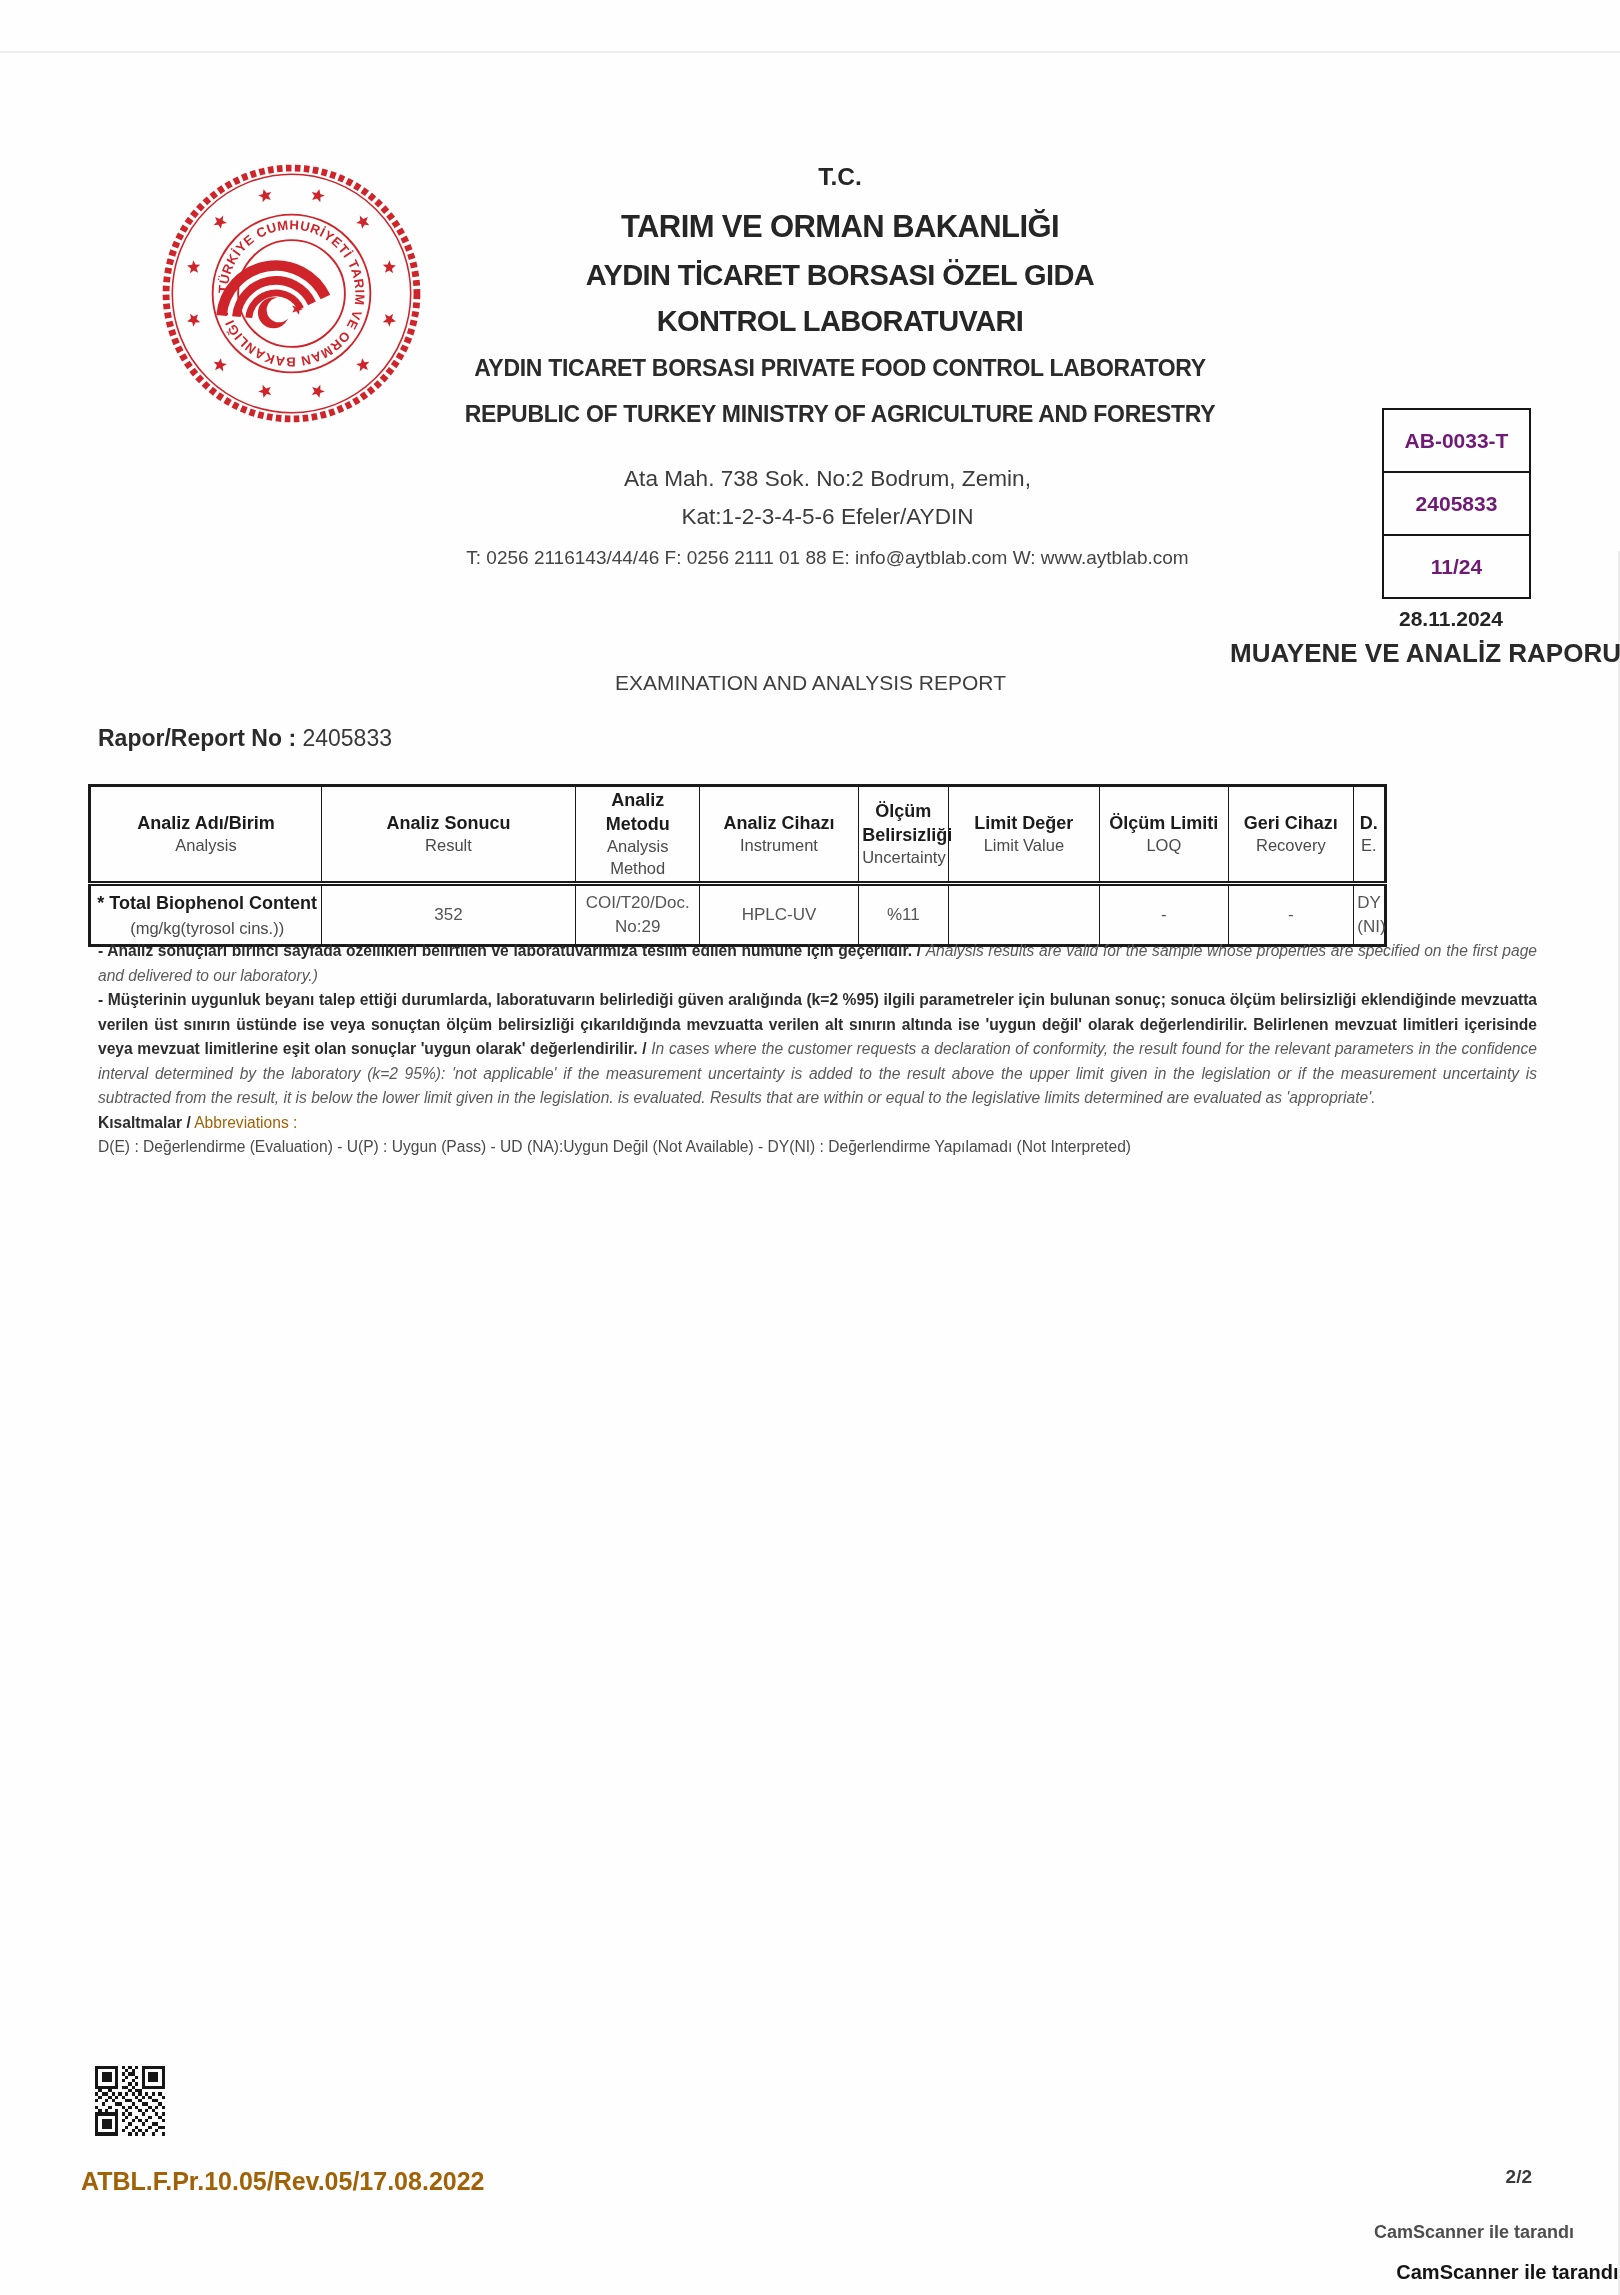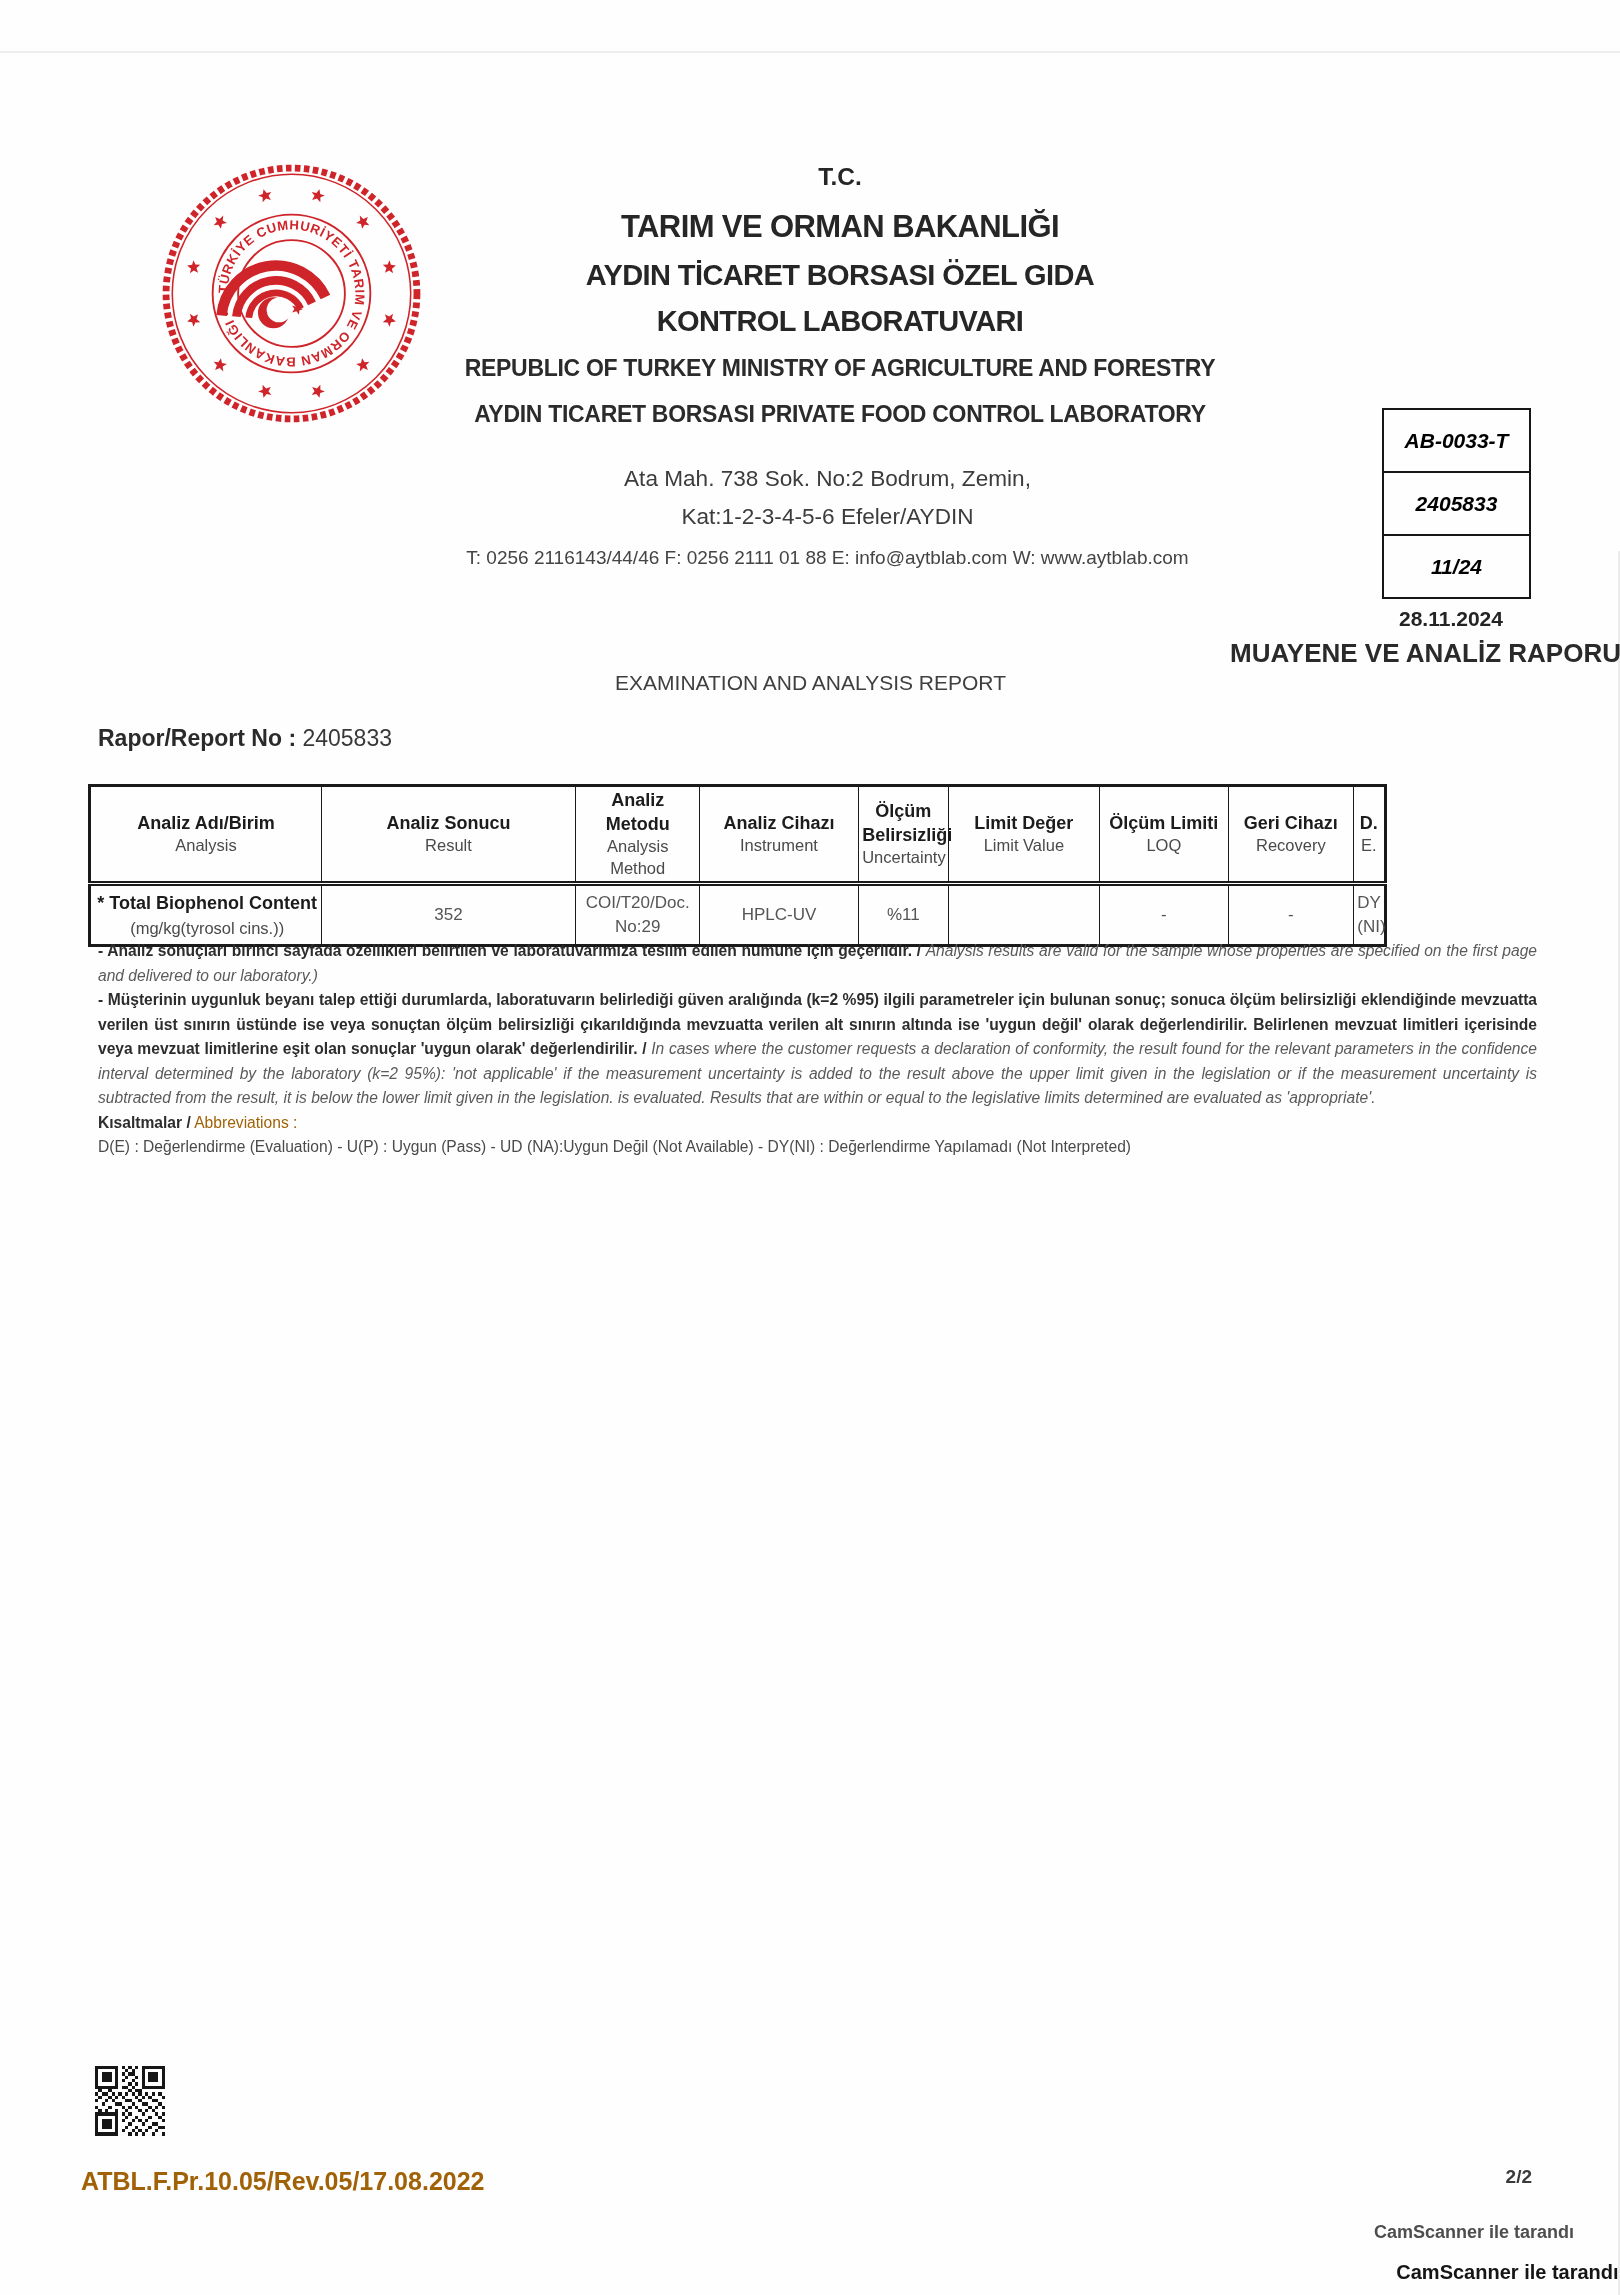--- a/index.html
+++ b/index.html
@@ -22,21 +22,21 @@
 
   .address-block{position:absolute;left:34px;right:0;top:466px;text-align:center;color:#3c3c3c;}
   .addr1,.addr2{font-size:22.6px;margin-bottom:12.2px;}
   .addr2{margin-bottom:17px;}
   .contact{font-size:19px;color:#444;}
 
   
   .info-box{position:absolute;left:1382px;top:408px;width:149px;height:191px;
             border:2.4px solid #161616;box-sizing:border-box;display:flex;flex-direction:column;}
   .info-cell{flex:1;display:flex;align-items:center;justify-content:center;
-             font-size:21px;font-weight:bold;color:#000000;border-bottom:2.4px solid #161616;font-style:italic;}
+             font-size:21px;font-weight:bold;color:#701a75;border-bottom:2.4px solid #161616;}
   .info-cell:last-child{border-bottom:none;}
   .report-date{position:absolute;left:1370px;top:607px;width:162px;text-align:center;
                font-size:21px;font-weight:bold;color:#242424;}
 
   .title-tr{position:absolute;left:0;right:0;top:638px;text-align:right;
             font-size:26px;font-weight:bold;color:#2a2a2a;}
   .title-en{position:absolute;left:0;right:0;top:671px;text-align:center;
             font-size:21px;color:#3f3f3f;}
   .report-no-line{position:absolute;left:98px;top:725px;font-size:23px;color:#2a2a2a;}
   .report-no-label{font-weight:bold;}
@@ -120,22 +120,22 @@
         <use href="#st" transform="translate(224,240) scale(0.85) rotate(18)"></use>
       </g>
     </g>
   </svg>
 
   <div class="header-block">
     <div class="hl-tc">T.C.</div>
     <div class="hl-t1">TARIM VE ORMAN BAKANLIĞI</div>
     <div class="hl-t2">AYDIN TİCARET BORSASI ÖZEL GIDA</div>
     <div class="hl-t3">KONTROL LABORATUVARI</div>
+    <div class="hl-s">AYDIN TICARET BORSASI PRIVATE FOOD CONTROL LABORATORY</div>
     <div class="hl-s">REPUBLIC OF TURKEY MINISTRY OF AGRICULTURE AND FORESTRY</div>
-    <div class="hl-s">AYDIN TICARET BORSASI PRIVATE FOOD CONTROL LABORATORY</div>
   </div>
 
   <div class="address-block">
     <div class="addr1">Ata Mah. 738 Sok. No:2 Bodrum, Zemin,</div>
     <div class="addr2">Kat:1-2-3-4-5-6 Efeler/AYDIN</div>
     <div class="contact">T: 0256 2116143/44/46 F: 0256 2111 01 88 E: info@aytblab.com W: www.aytblab.com</div>
   </div>
 
   <div class="info-box">
     <div class="info-cell">AB-0033-T</div>

